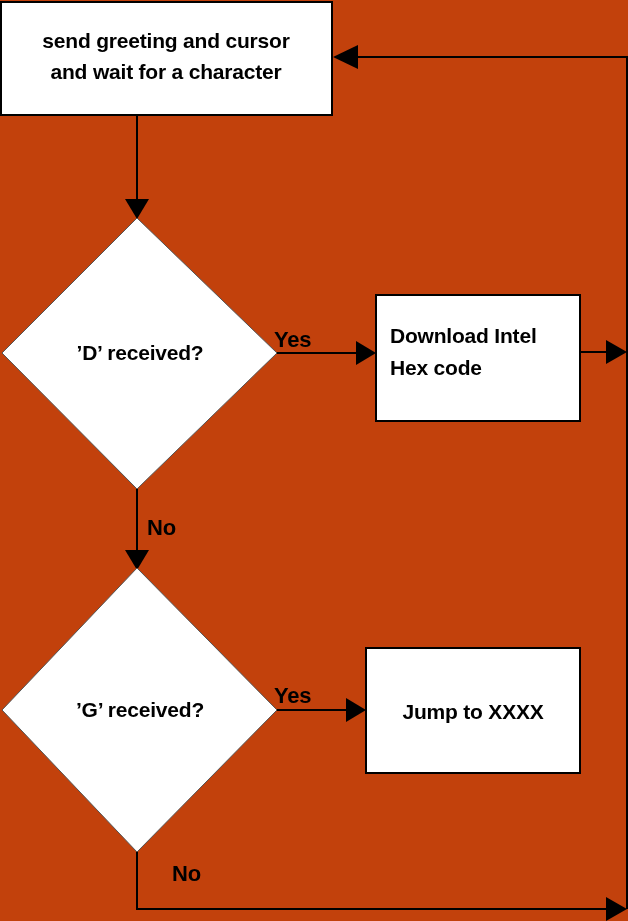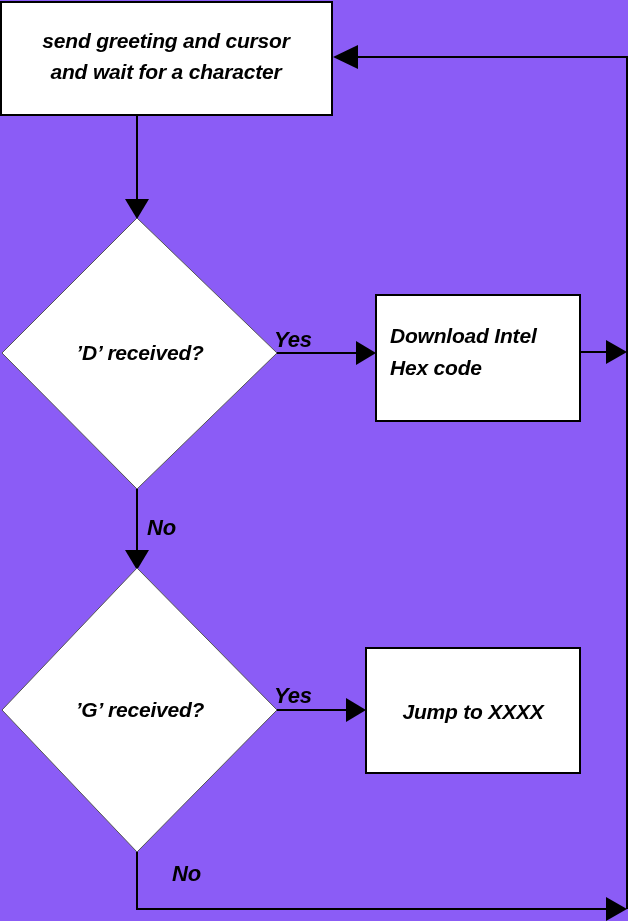--- a/index.html
+++ b/index.html
@@ -4,24 +4,23 @@
 <style>
   html, body {
     margin: 0;
     padding: 0;
     background: #ffffff;
   }
   #flowchart-root {
     position: relative;
     width: 628px;
     height: 921px;
-    background: #8b5cf6;
+    background: #c2410c;
     overflow: hidden;
     font-family: "Liberation Sans", sans-serif;
-    font-style: italic;
   }
   svg.chart-svg {
     position: absolute;
     top: 0;
     left: 0;
     width: 628px;
     height: 921px;
     display: block;
   }
   .node-box {

